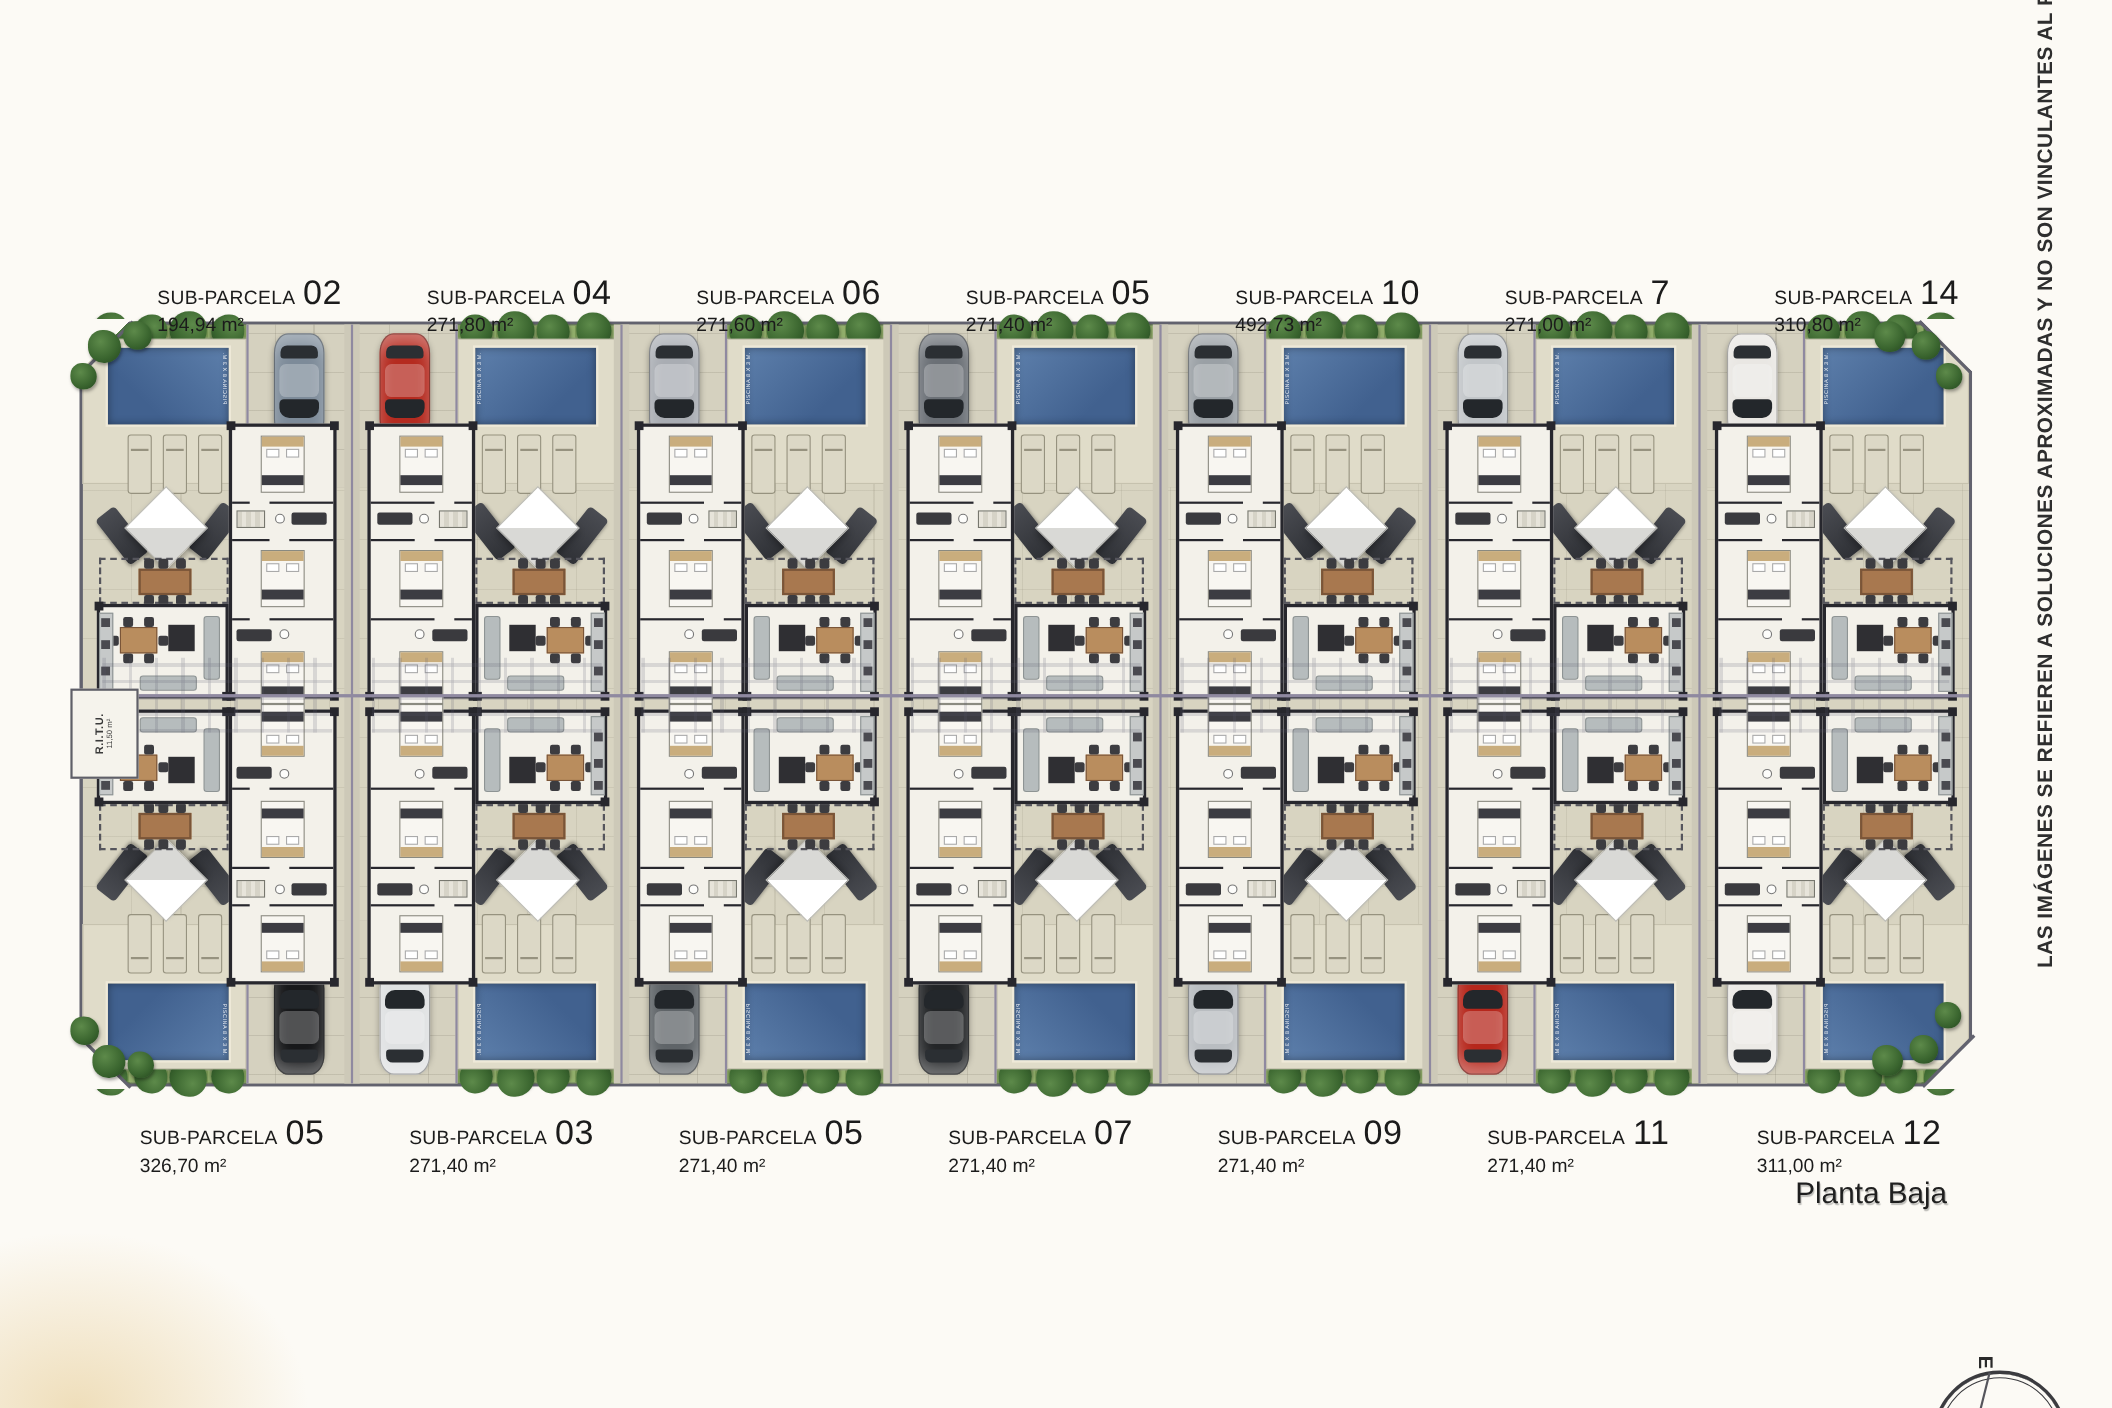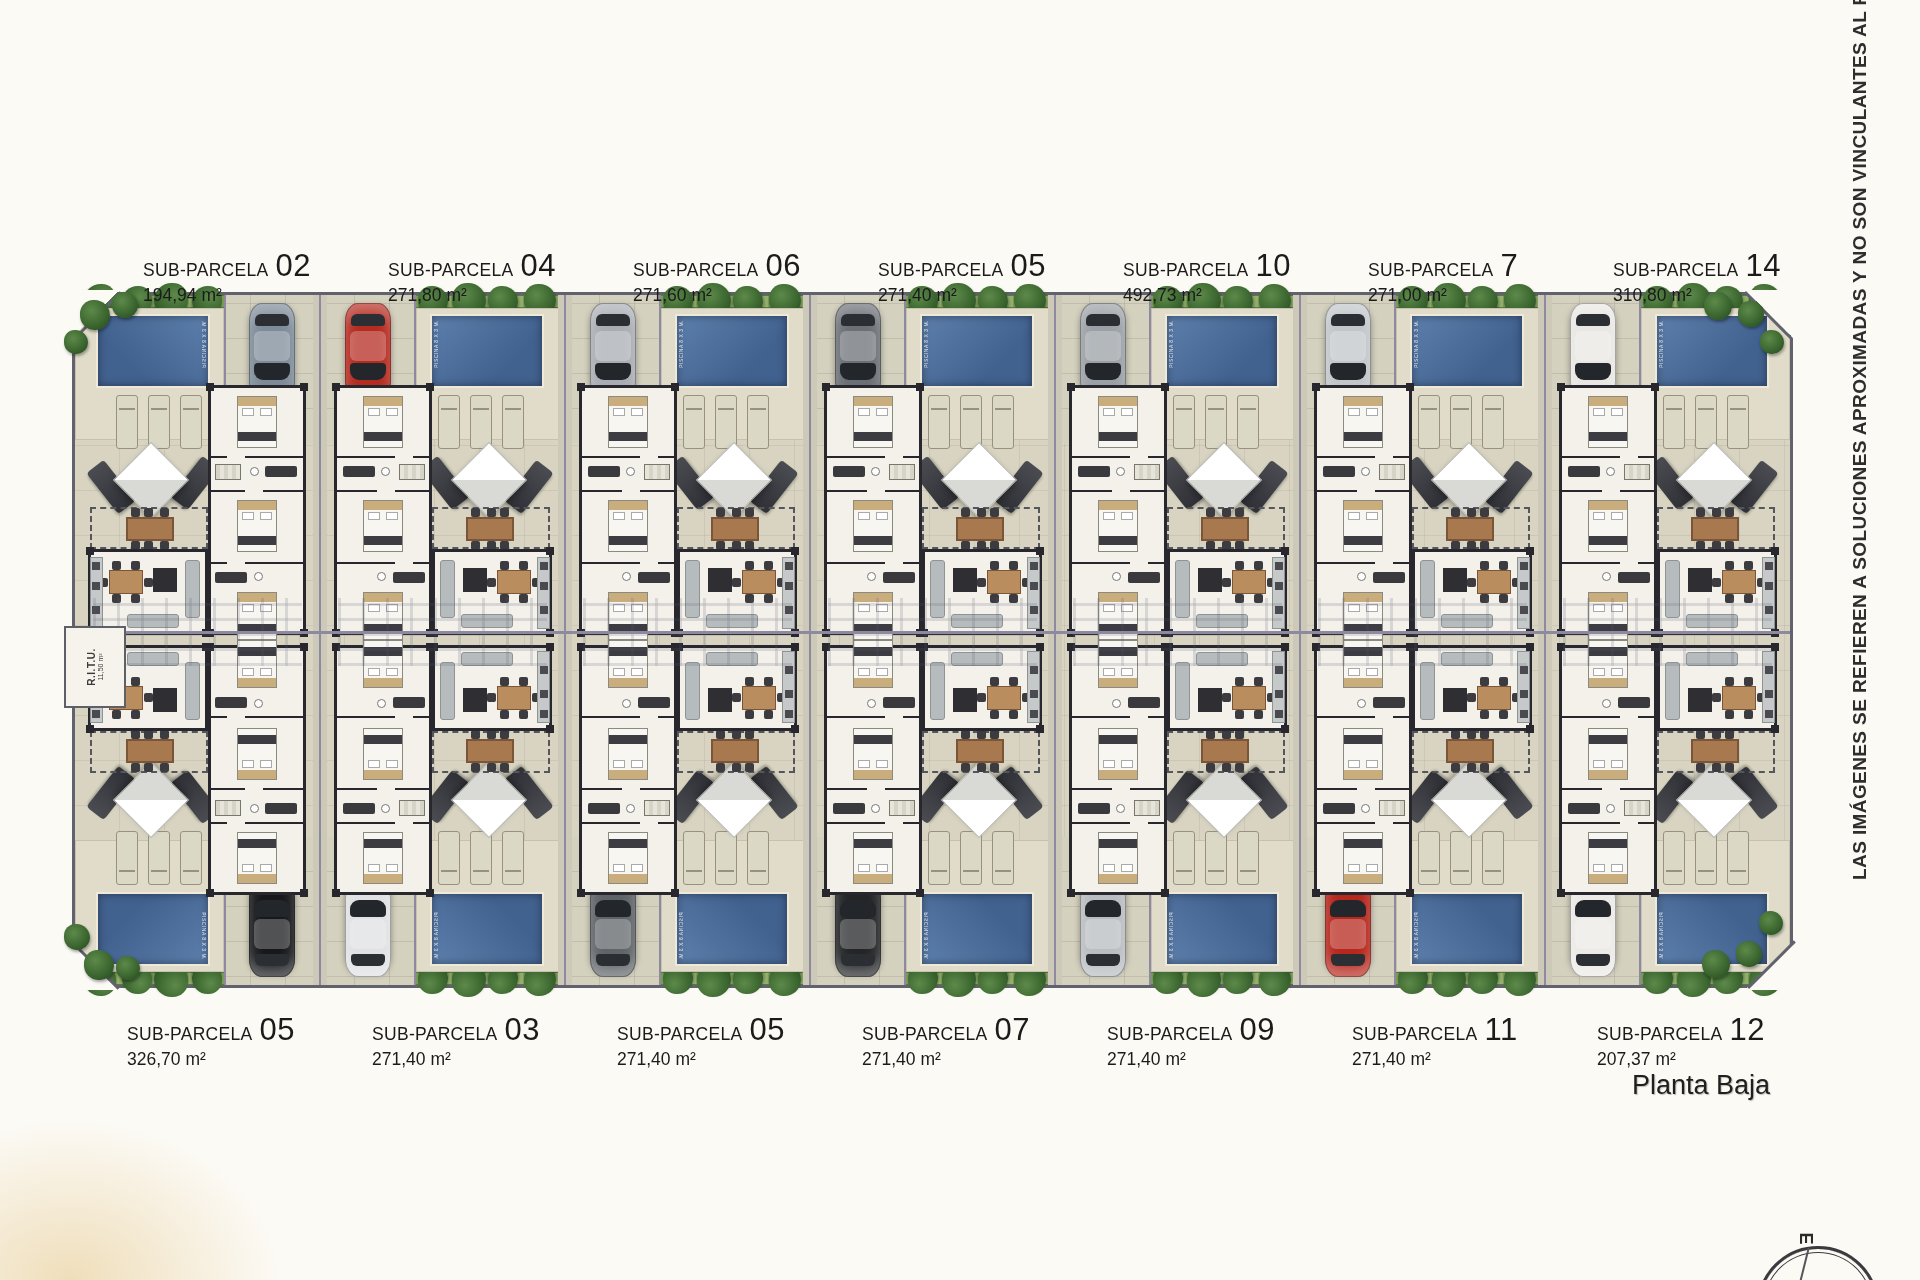--- a/index.html
+++ b/index.html
@@ -1486,21 +1486,21 @@
         </div>
      <div class="kcounter" style="left:102px;top:5px;width:13px;height:72px">
         <i style="top:4px"></i>
           <i style="top:24px"></i>
           <i style="top:48px"></i>
         </div>
   </div>
     </div>
     <div class="plabel" style="left:1597px;top:1012px">
       <div><span class="pfx">SUB-PARCELA</span><span class="num">12</span></div>
-      <div class="ar">207,37 m²</div>
+      <div class="ar">311,00 m²</div>
     </div>
     <div class="vpath" style="left:320px">
       <i></i>
     </div>
     <div class="vpath" style="left:565px">
       <i></i>
     </div>
     <div class="vpath" style="left:810px">
       <i></i>
     </div>

